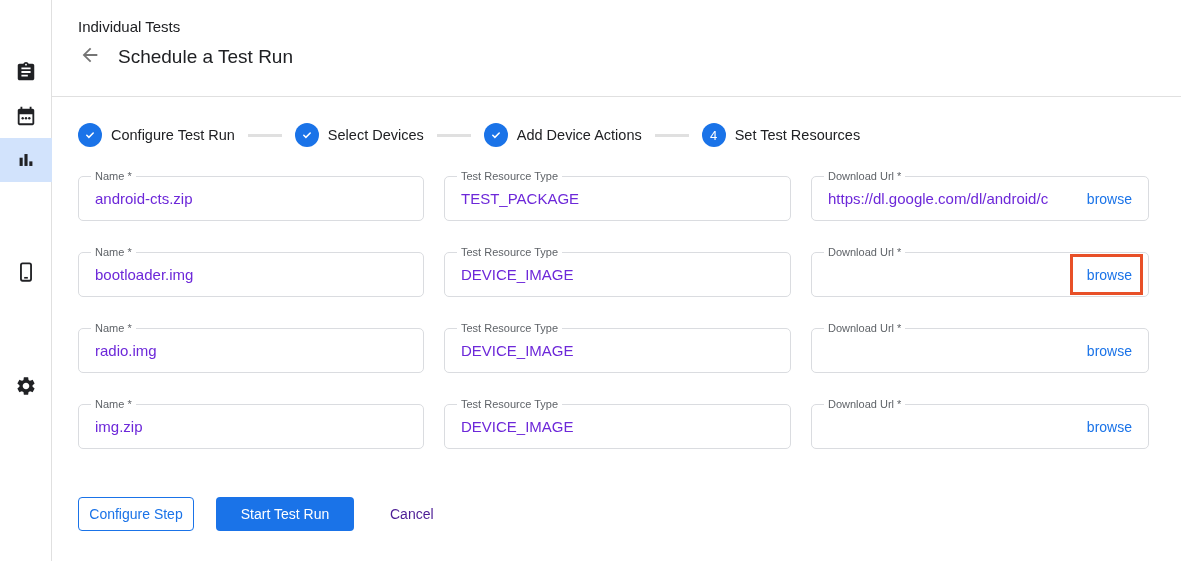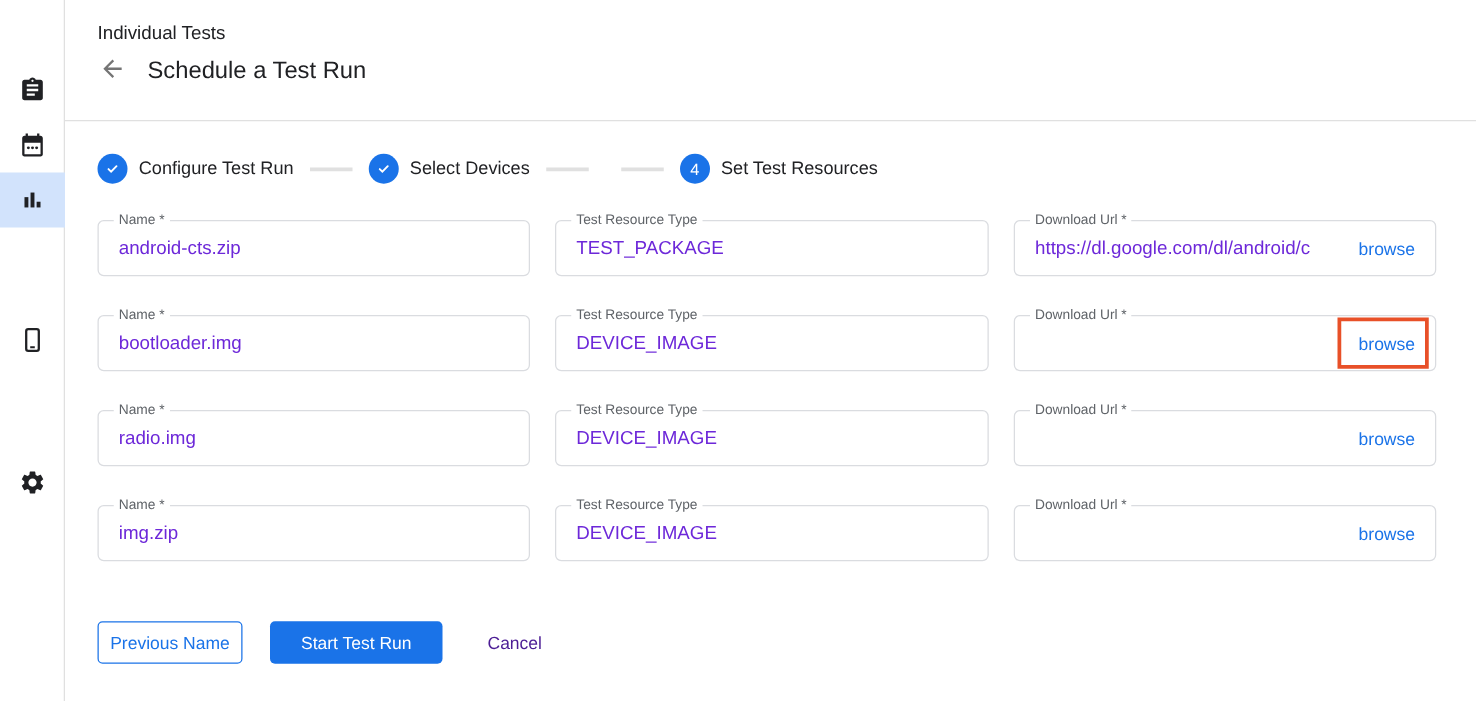--- a/index.html
+++ b/index.html
@@ -136,20 +136,28 @@
     <div class="connector"></div>
     <div class="step">
       <span class="step-circle">
         <svg width="14" height="14" viewBox="0 0 24 24" fill="none" stroke="#fff" stroke-width="2.6" stroke-linecap="round">
             <path d="M6.5 12.5l3.6 3.6L17.5 8.5"></path>
           </svg>
       </span>
       <span class="step-label">Select Devices</span>
     </div>
     <div class="connector"></div>
+    <div class="step">
+      <span class="step-circle">
+        <svg width="14" height="14" viewBox="0 0 24 24" fill="none" stroke="#fff" stroke-width="2.6" stroke-linecap="round">
+            <path d="M6.5 12.5l3.6 3.6L17.5 8.5"></path>
+          </svg>
+      </span>
+      <span class="step-label">Add Device Actions</span>
+    </div>
     <div class="connector"></div>
     <div class="step">
       <span class="step-circle">
         <span class="step-num">4</span>
       </span>
       <span class="step-label">Set Test Resources</span>
     </div>
   </div>
 
   <div class="form">
@@ -215,18 +223,18 @@
       <div class="field">
         <span class="field-label">Download Url *</span>
         <span class="field-value"></span>
         <span class="browse-link">browse</span>
       </div>
     </div>
 
   </div>
 
   <div class="actions">
-    <button class="btn btn-outlined">Previous Name</button>
+    <button class="btn btn-outlined">Configure Step</button>
     <button class="btn btn-filled">Start Test Run</button>
     <button class="btn btn-text">Cancel</button>
   </div>
 
 </div>
 
 </body></html>

